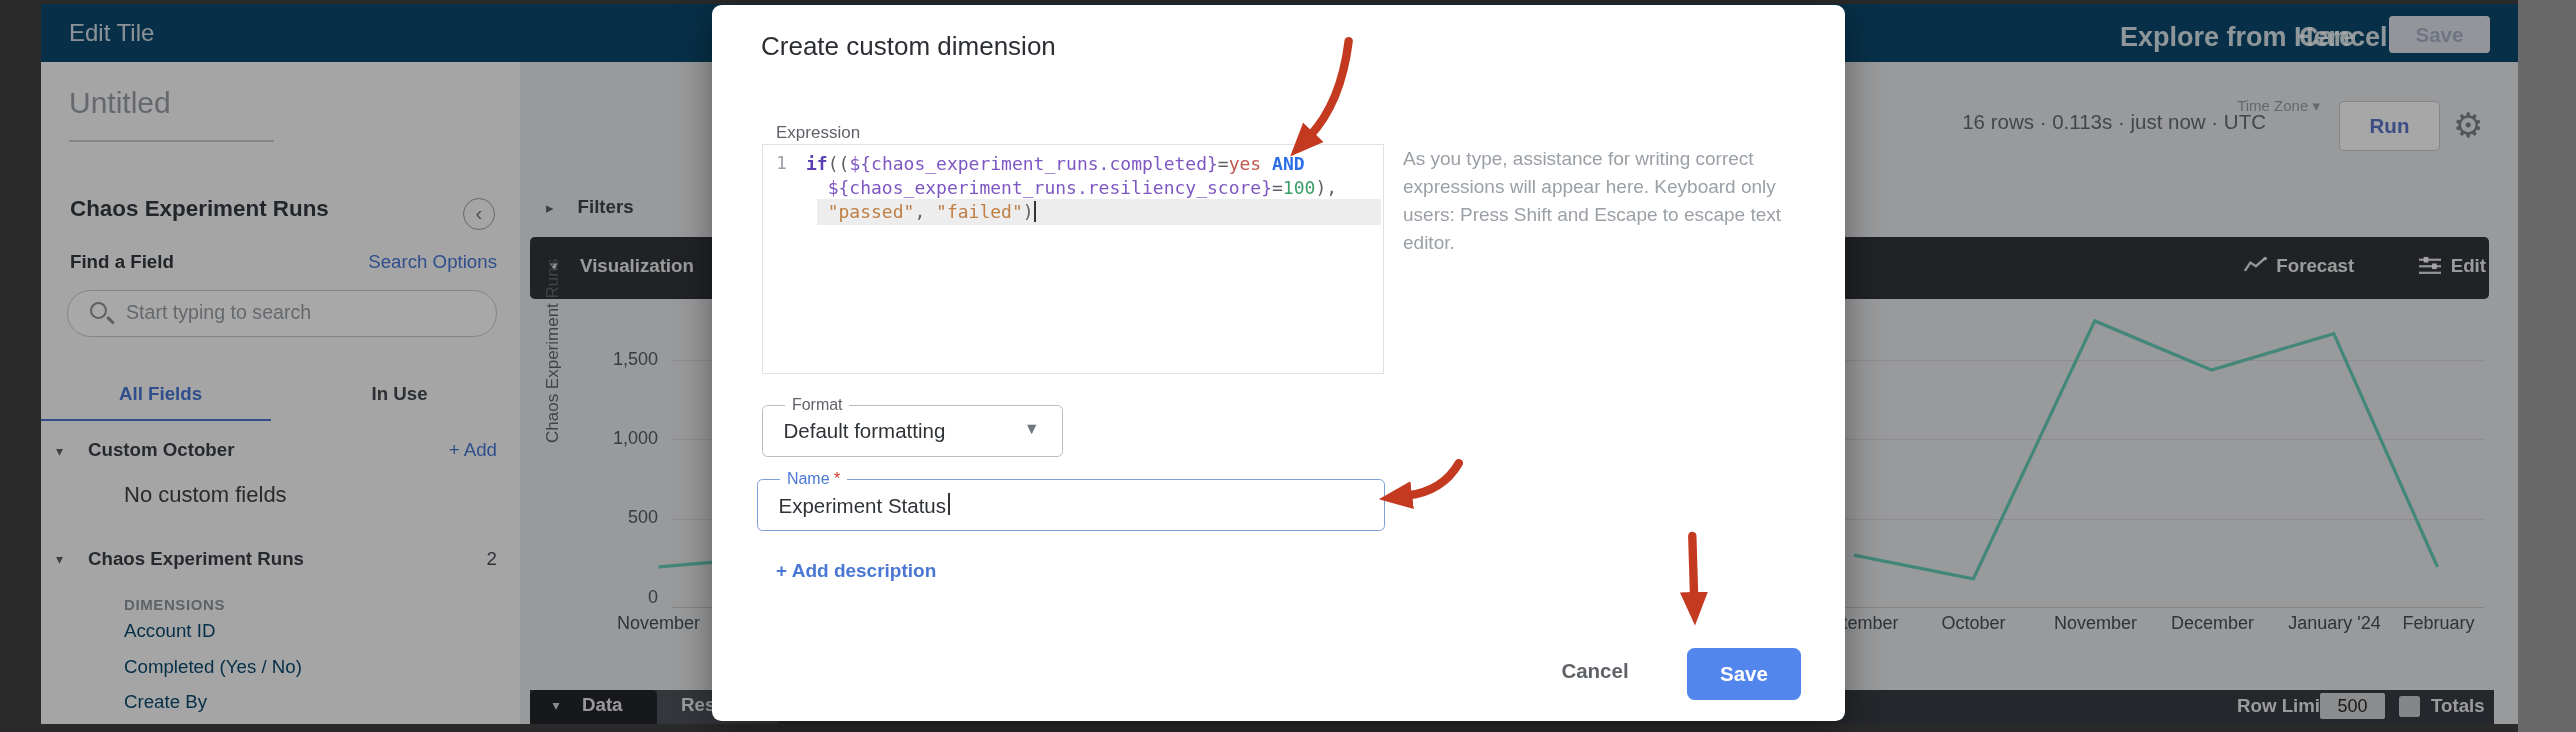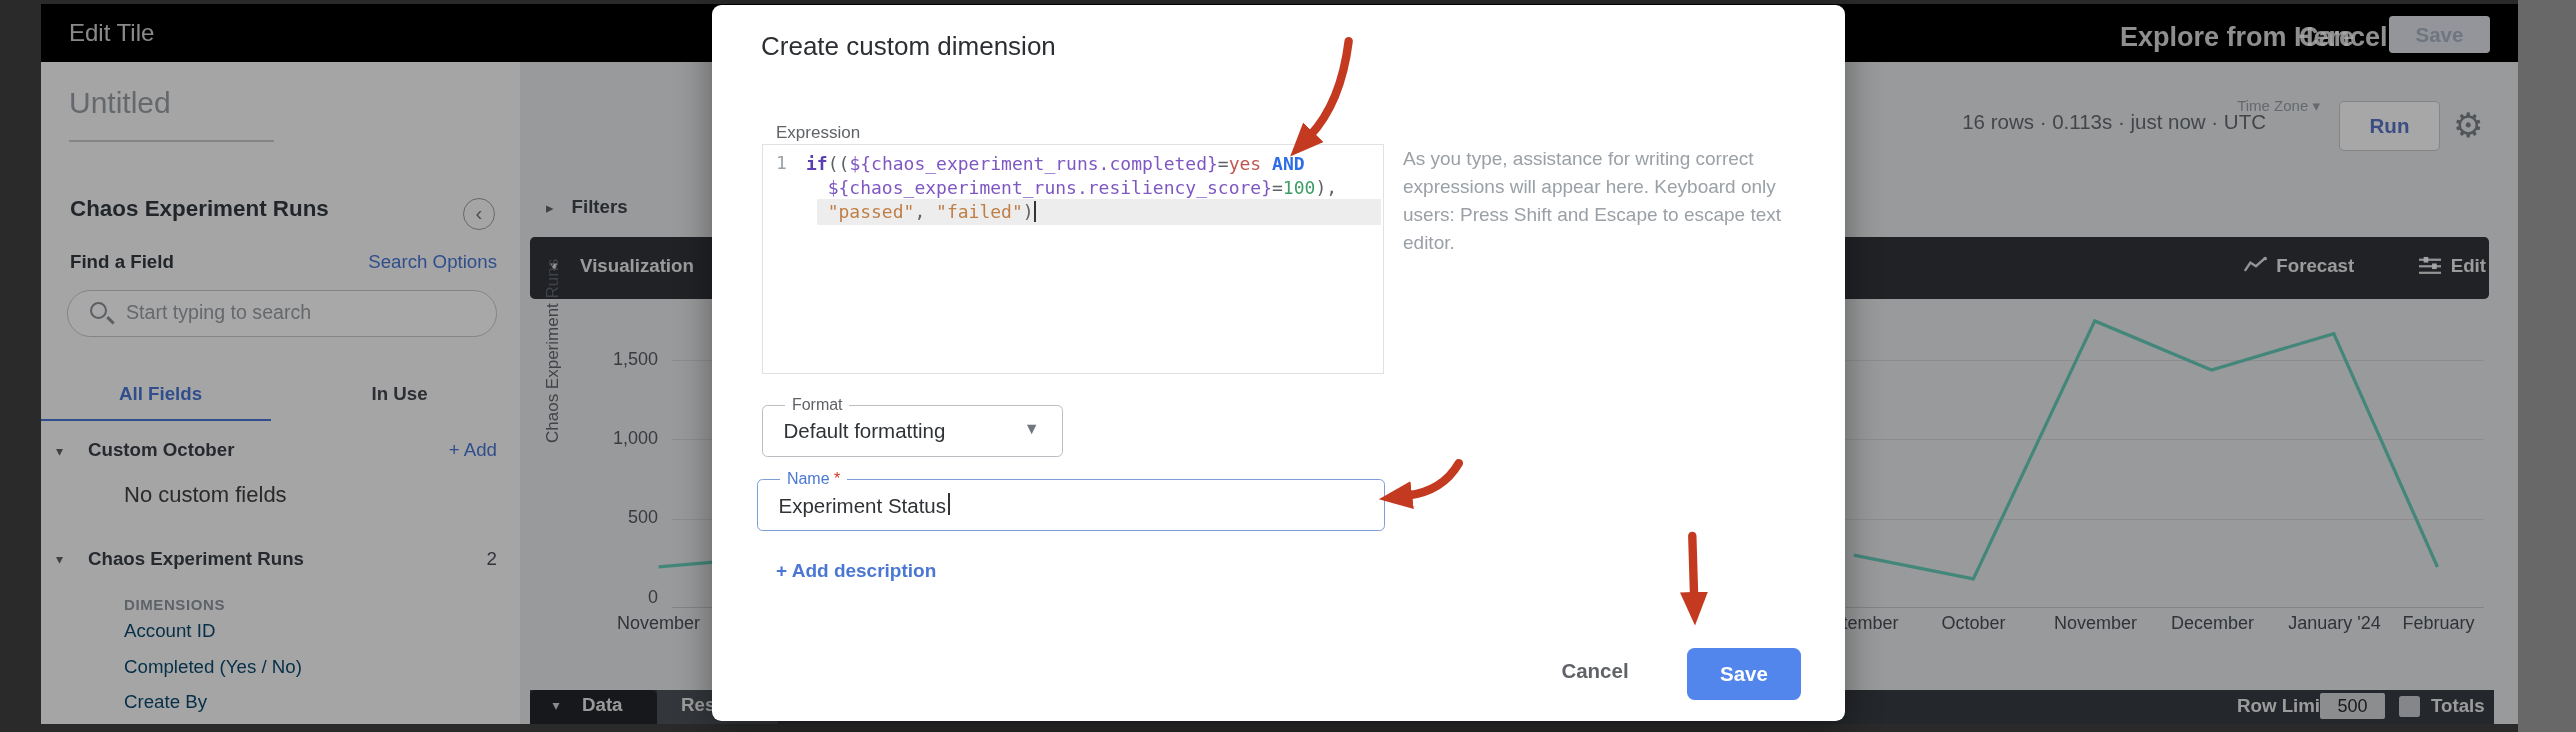--- a/index.html
+++ b/index.html
@@ -4,21 +4,21 @@
 <style>
   * { margin:0; padding:0; box-sizing:border-box; }
   html,body { width:2576px; height:732px; background:#2a2a2a; font-family:"Liberation Sans",sans-serif; overflow:hidden; position:relative; }
   .abs { position:absolute; }
 
   
   #desk-right { left:2518px; top:0; width:58px; height:732px; background:#686868; }
 
   
   #app { left:41px; top:3.7px; width:2477px; height:720px; background:#e9eaec; overflow:hidden; }
-  #topbar { left:0; top:0; width:2477px; height:58px; background:#000000; }
+  #topbar { left:0; top:0; width:2477px; height:58px; background:#0c4a6e; }
   #topbar .bar-title { left:28px; top:15px; font-size:24px; color:rgba(255,255,255,0.82); font-weight:500; }
   .bar-link { top:18.7px; font-size:27px; font-weight:700; color:rgba(255,255,255,0.85); }
   #top-save { left:2348px; top:12px; width:101px; height:37px; background:#dfe3eb; border-radius:3.7px; color:#a9b2c4; font-size:20.5px; font-weight:700; text-align:center; line-height:37px; }
 
   #left-panel { left:0; top:58px; width:479px; height:662px; background:#fafbfc; }
   #tile-name { left:28px; top:82px; font-size:30px; color:#9aa0a6; }
   #tile-name-line { left:28px; top:136px; width:205px; height:1.9px; background:#c7cacd; }
 
   .sb-head { left:29px; top:192px; font-size:22.4px; font-weight:700; color:#343a40; }
   #collapse-btn { left:422px; top:194px; width:32px; height:32px; border:1.9px solid #9aa0a6; border-radius:50%; color:#70767d; font-size:20.5px; text-align:center; line-height:28px; }
@@ -36,21 +36,21 @@
   .sb-row-label { font-size:18.7px; font-weight:600; color:#3a3f45; }
   #add-link { left:364px; top:435px; width:92px; text-align:right; font-size:18.7px; color:#4a77d4; }
   #no-custom { left:83px; top:478px; font-size:22px; color:#404040; }
   #group-count { left:402px; top:544px; width:54px; text-align:right; font-size:18.7px; color:#4a4f55; }
   #dim-section { left:83px; top:592px; font-size:15px; letter-spacing:0.6px; color:#8f969d; font-weight:600; }
   .dim-field { left:83px; font-size:18.7px; color:#0c4a6e; }
 
   
   #filters-row { left:505px; top:192px; }
   #filters-caret { font-size:15px; color:#5f6368; }
-  #filters-label { font-size:18.7px; font-weight:600; color:#3f444a; margin-left:18px; }
+  #filters-label { font-size:18.7px; font-weight:600; color:#3f444a; margin-left:24px; }
 
   #viz-bar { left:489px; top:233px; width:1959px; height:62px; background:#31353b; border-radius:4.7px; }
   .dark-bar-text { color:rgba(255,255,255,0.9); font-size:18.7px; font-weight:600; }
   #viz-caret { left:20.5px; top:20.5px; color:rgba(255,255,255,0.85); font-size:15px; }
   #viz-label { left:50px; top:18px; font-weight:700; }
   #forecast-btn { left:1713px; top:18px; }
   #edit-btn { left:1889px; top:18px; }
   .bar-icon { display:inline-block; vertical-align:-2.8px; margin-right:9.3px; }
 
   #ylabel { left:502px; top:439px; font-size:17px; color:#61666c; transform:rotate(-90deg); transform-origin:left top; white-space:nowrap; }

